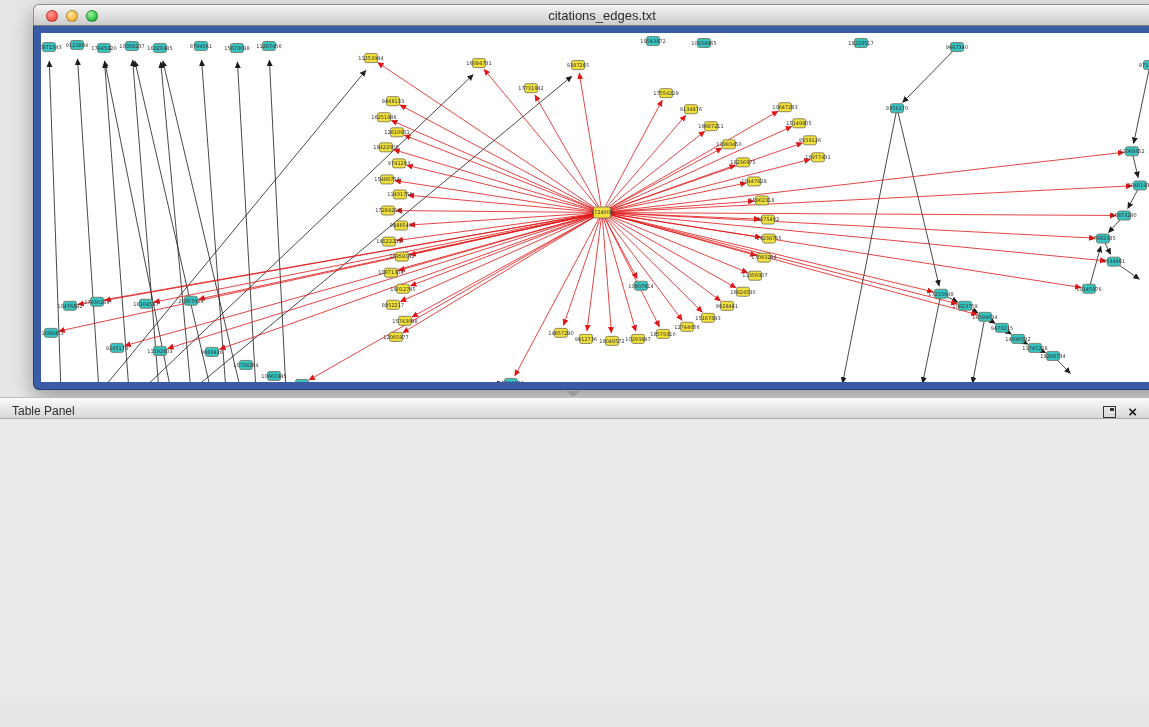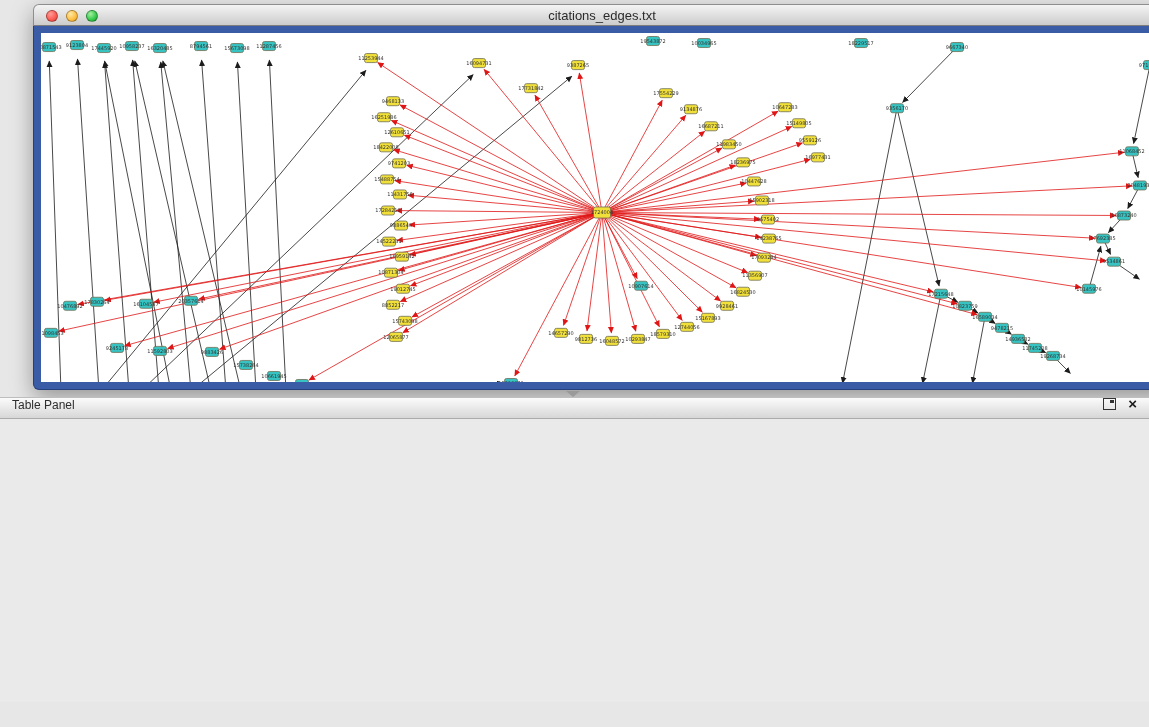--- a/index.html
+++ b/index.html
@@ -17,21 +17,21 @@
   .tl.grn{background:radial-gradient(circle at 35% 30%,#a6f0a2,#35c94a 60%,#1f9e33);}
   .win-body{position:absolute;top:22px;left:0;right:0;bottom:0;background:#3a5ba5;border:1px solid #25407c;border-top:none;border-radius:0 0 6px 6px;padding:7px;box-sizing:border-box;}
   .canvas{width:100%;height:100%;background:#ffffff;overflow:hidden;}
   .canvas svg{display:block;width:100%;height:100%;}
   .gnode-label{font-family:"DejaVu Sans",sans-serif;font-size:5px;fill:#333;}
 
   
   .split-handle{position:absolute;top:391px;left:566px;width:0;height:0;border-left:7px solid transparent;border-right:7px solid transparent;border-top:6px solid #9a9a9a;}
 
   
-  .panel-header{position:absolute;top:397px;left:0;width:1149px;height:22px;background:linear-gradient(#fbfbfb,#d7d7d7);border-top:1px solid #bdbdbd;border-bottom:1px solid #ababab;box-sizing:border-box;display:flex;align-items:flex-start;}
+  .panel-header{position:absolute;top:397px;left:0;width:1149px;height:22px;background:linear-gradient(#fbfbfb,#d7d7d7);border-top:1px solid #bdbdbd;border-bottom:1px solid #ababab;box-sizing:border-box;display:flex;align-items:flex-end;}
   .panel-title{font-size:12px;color:#2e2e2e;padding-left:12px;}
   .panel-hdr-icons{margin-left:auto;display:flex;align-items:center;gap:12px;padding-right:12px;}
   .float-ic{width:11px;height:10px;border:1px solid #333;position:relative;}
   .float-ic::after{content:"";position:absolute;right:1px;top:1px;width:4px;height:3px;background:#333;}
   .close-ic{font-size:15px;line-height:12px;color:#1c1c1c;font-weight:bold;}
 
   .panel-body{position:absolute;top:419px;left:0;width:1149px;height:283px;background:#eaeaea;}
 
   
   .statusbar{position:absolute;left:0;bottom:0;width:1149px;height:25px;background:linear-gradient(#efefef,#dcdcdc);border-top:1px solid #bdbdbd;box-sizing:border-box;display:flex;align-items:center;justify-content:flex-end;gap:6px;padding-right:9px;}

